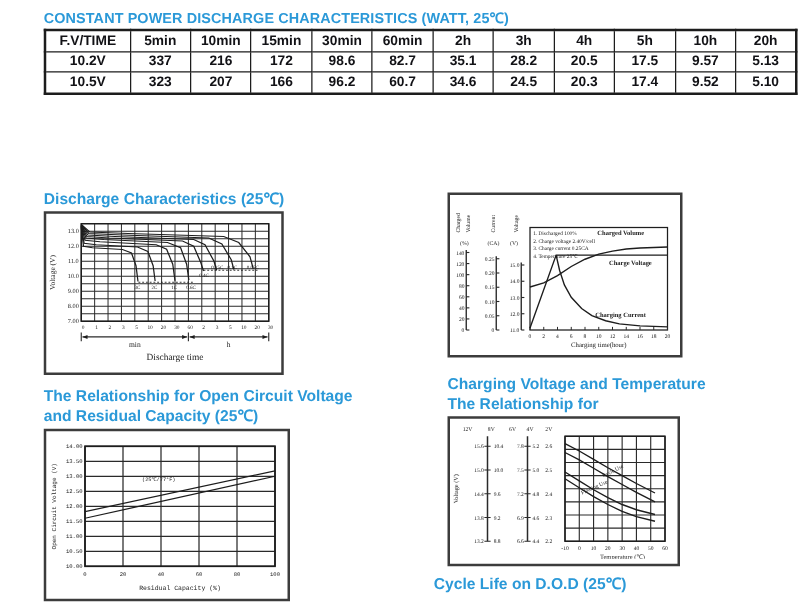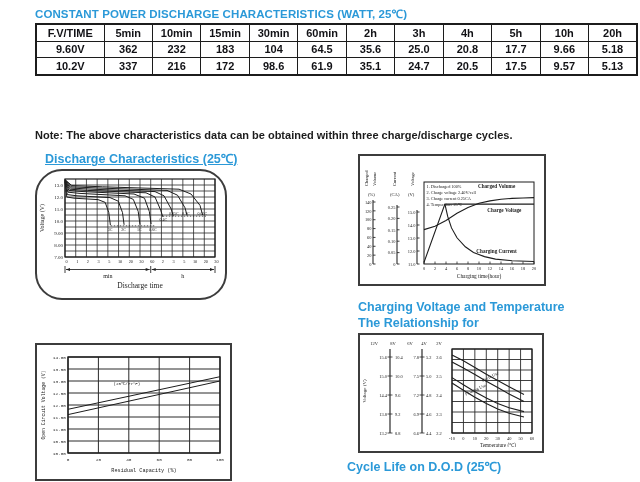--- a/index.html
+++ b/index.html
@@ -40,54 +40,53 @@
           <th>2h</th>
           <th>3h</th>
           <th>4h</th>
           <th>5h</th>
           <th>10h</th>
           <th>20h</th>
         </tr>
       </thead>
     <tbody>
         <tr>
-          <td>9.60V</td>
-          <td>362</td>
-          <td>232</td>
-          <td>183</td>
-          <td>104</td>
-          <td>64.5</td>
-          <td>35.6</td>
-          <td>25.0</td>
-          <td>20.8</td>
-          <td>17.7</td>
-          <td>9.66</td>
-          <td>5.18</td>
-        </tr>
-        <tr>
           <td>10.2V</td>
           <td>337</td>
           <td>216</td>
           <td>172</td>
           <td>98.6</td>
-          <td>61.9</td>
+          <td>82.7</td>
           <td>35.1</td>
-          <td>24.7</td>
+          <td>28.2</td>
           <td>20.5</td>
           <td>17.5</td>
           <td>9.57</td>
           <td>5.13</td>
         </tr>
+        <tr>
+          <td>10.5V</td>
+          <td>323</td>
+          <td>207</td>
+          <td>166</td>
+          <td>96.2</td>
+          <td>60.7</td>
+          <td>34.6</td>
+          <td>24.5</td>
+          <td>20.3</td>
+          <td>17.4</td>
+          <td>9.52</td>
+          <td>5.10</td>
+        </tr>
       </tbody>
   </table>
 
-  <div id="note">Note: The above characteristics data can be obtained within three charge/discharge cycles.</div>
-
-  <div class="heading blue" style="left:45px;top:151px;text-decoration:underline;">Discharge Characteristics (25℃)</div>
-  <div class="chart-frame" style="left:35px;top:169px;width:188px;height:127px;border-radius:27px;">
+
+  <div class="heading blue" style="left:35px;top:151px;">Discharge Characteristics (25℃)</div>
+  <div class="chart-frame" style="left:35px;top:169px;width:188px;height:127px;">
     <svg id="svg-discharge" class="serifchart" width="184" height="123" viewBox="0 0 184 123">
         <line x1="28" y1="14" x2="178" y2="14" stroke="#2a2a2a" stroke-width="0.8"></line>
         <line x1="28" y1="20" x2="178" y2="20" stroke="#2a2a2a" stroke-width="0.8"></line>
         <line x1="28" y1="26" x2="178" y2="26" stroke="#2a2a2a" stroke-width="0.8"></line>
         <line x1="28" y1="32" x2="178" y2="32" stroke="#2a2a2a" stroke-width="0.8"></line>
         <line x1="28" y1="38" x2="178" y2="38" stroke="#2a2a2a" stroke-width="0.8"></line>
         <line x1="28" y1="44" x2="178" y2="44" stroke="#2a2a2a" stroke-width="0.8"></line>
         <line x1="28" y1="50" x2="178" y2="50" stroke="#2a2a2a" stroke-width="0.8"></line>
         <line x1="28" y1="56" x2="178" y2="56" stroke="#2a2a2a" stroke-width="0.8"></line>
         <line x1="28" y1="62" x2="178" y2="62" stroke="#2a2a2a" stroke-width="0.8"></line>
@@ -332,20 +331,24 @@
         <text x="138" y="112" font-size="5.2" text-anchor="middle">Temperature (℃)</text>
         <path d="M92.0 19.9L103.4 25.8L114.9 32.5L126.3 39.2L137.7 45.5L149.1 51.8L164.0 59.4" fill="none" stroke="#1d1d1d" stroke-width="1.1"></path>
         <path d="M92.0 27.0L103.4 32.9L114.9 39.6L126.3 46.3L137.7 52.6L149.1 58.9L164.0 66.5" fill="none" stroke="#1d1d1d" stroke-width="1.1"></path>
         <text x="130.85714285714286" y="42.98" font-size="4.4" text-anchor="middle" transform="rotate(-27 130.85714285714286 42.98)">Cycle Use</text>
         <path d="M92.0 42.6L103.4 49.7L114.9 56.8L126.3 63.1L137.7 68.6L149.1 72.8L164.0 76.6" fill="none" stroke="#1d1d1d" stroke-width="1.1"></path>
         <path d="M92.0 48.0L103.4 55.2L114.9 62.3L126.3 68.6L137.7 74.1L149.1 78.3L164.0 82.0" fill="none" stroke="#1d1d1d" stroke-width="1.1"></path>
         <text x="116" y="56" font-size="4.4" text-anchor="middle" transform="rotate(-24 116 56)">Floating Use</text>
       </svg>
   </div>
 
+  <div class="heading blue" style="left:35px;top:309px;">
+    <div>The Relationship for Open Circuit Voltage</div>
+    <div>and Residual Capacity (25℃)</div>
+  </div>
   <div class="chart-frame" style="left:35px;top:343px;width:193px;height:134px;">
     <svg id="svg-ocv" class="monochart" width="189" height="130" viewBox="0 0 189 130">
         <line x1="31" y1="12" x2="183" y2="12" stroke="#2a2a2a" stroke-width="1"></line>
         <line x1="31" y1="24" x2="183" y2="24" stroke="#2a2a2a" stroke-width="1"></line>
         <line x1="31" y1="36" x2="183" y2="36" stroke="#2a2a2a" stroke-width="1"></line>
         <line x1="31" y1="48" x2="183" y2="48" stroke="#2a2a2a" stroke-width="1"></line>
         <line x1="31" y1="60" x2="183" y2="60" stroke="#2a2a2a" stroke-width="1"></line>
         <line x1="31" y1="72" x2="183" y2="72" stroke="#2a2a2a" stroke-width="1"></line>
         <line x1="31" y1="84" x2="183" y2="84" stroke="#2a2a2a" stroke-width="1"></line>
         <line x1="31" y1="96" x2="183" y2="96" stroke="#2a2a2a" stroke-width="1"></line>

